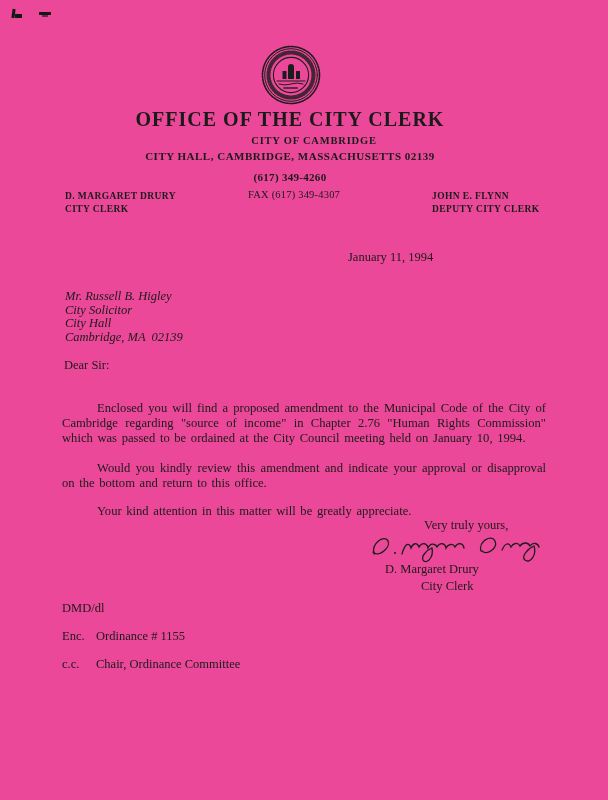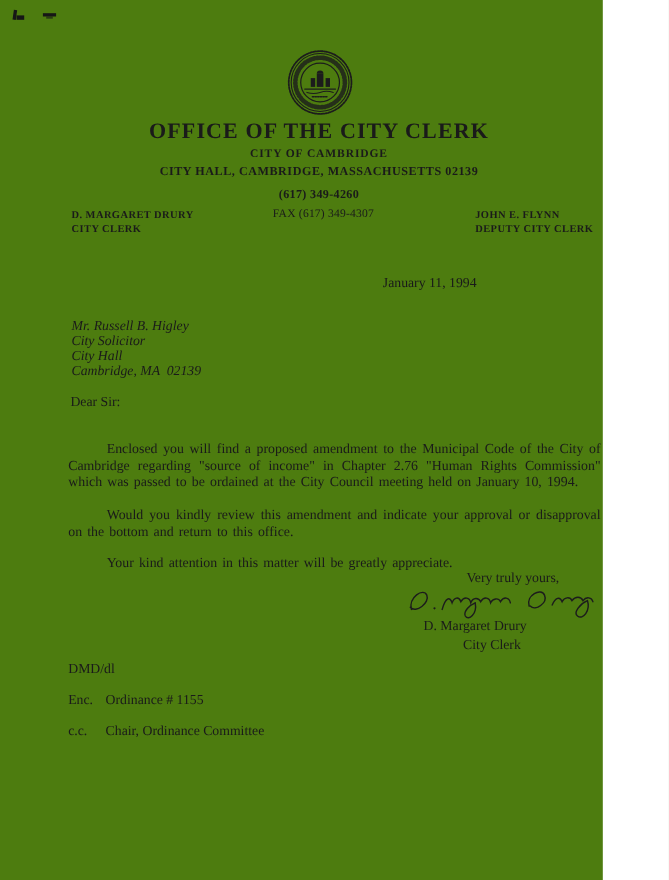--- a/index.html
+++ b/index.html
@@ -7,38 +7,38 @@
     padding: 0;
     width: 608px;
     height: 800px;
     background: #ffffff;
     font-family: "Liberation Serif", serif;
     color: #1a1a1a;
     overflow: hidden;
   }
   .page {
     position: relative;
-    width: 548px;
+    width: 608px;
     height: 800px;
-    background: #4d7c0f;
+    background: #ec4899;
   }
   
   .artifact { position: absolute; background: #161616; }
   .artifact.a1 { left: 12px; top: 9px;  width: 3px; height: 9px; transform: rotate(8deg); }
   .artifact.a1b{ left: 15px; top: 14px; width: 7px; height: 4px; }
   .artifact.a2 { left: 39px; top: 12px; width: 12px; height: 3px; }
   .artifact.a2b{ left: 42px; top: 15px; width: 6px; height: 2px; opacity:.6; }
 
   
   .seal { position: absolute; left: 260px; top: 44px; width: 62px; height: 62px; }
   .hdr-center { position: absolute; left: 0; width: 580px; text-align: center; }
   .hdr-title {
     top: 108px; font-size: 20px; font-weight: bold; letter-spacing: 1px;
   }
-  .hdr-sub1 { top: 135px; font-size: 10.5px; font-weight: bold; letter-spacing: .8px; }
+  .hdr-sub1 { top: 135px; font-size: 10.5px; font-weight: bold; letter-spacing: .8px; padding-left: 24px; }
   .hdr-sub2 { top: 150px; font-size: 11px; font-weight: bold; letter-spacing: .5px; }
   .hdr-phone { top: 171px; font-size: 11px; font-weight: bold; letter-spacing: .3px; }
   .hdr-fax { position: absolute; left: 248px; top: 189px; font-size: 10.5px; font-weight: normal; letter-spacing: .2px; }
   .official { position: absolute; font-size: 9.5px; font-weight: bold; letter-spacing: .4px; line-height: 13px; }
   .official.left  { left: 65px;  top: 190px; }
   .official.right { left: 432px; top: 190px; }
 
   
   .date { position: absolute; left: 348px; top: 250px; font-size: 12.5px; text-align: center; }
   .address { position: absolute; left: 65px; top: 290px; font-size: 12.5px; line-height: 13.5px; font-style: italic; }

